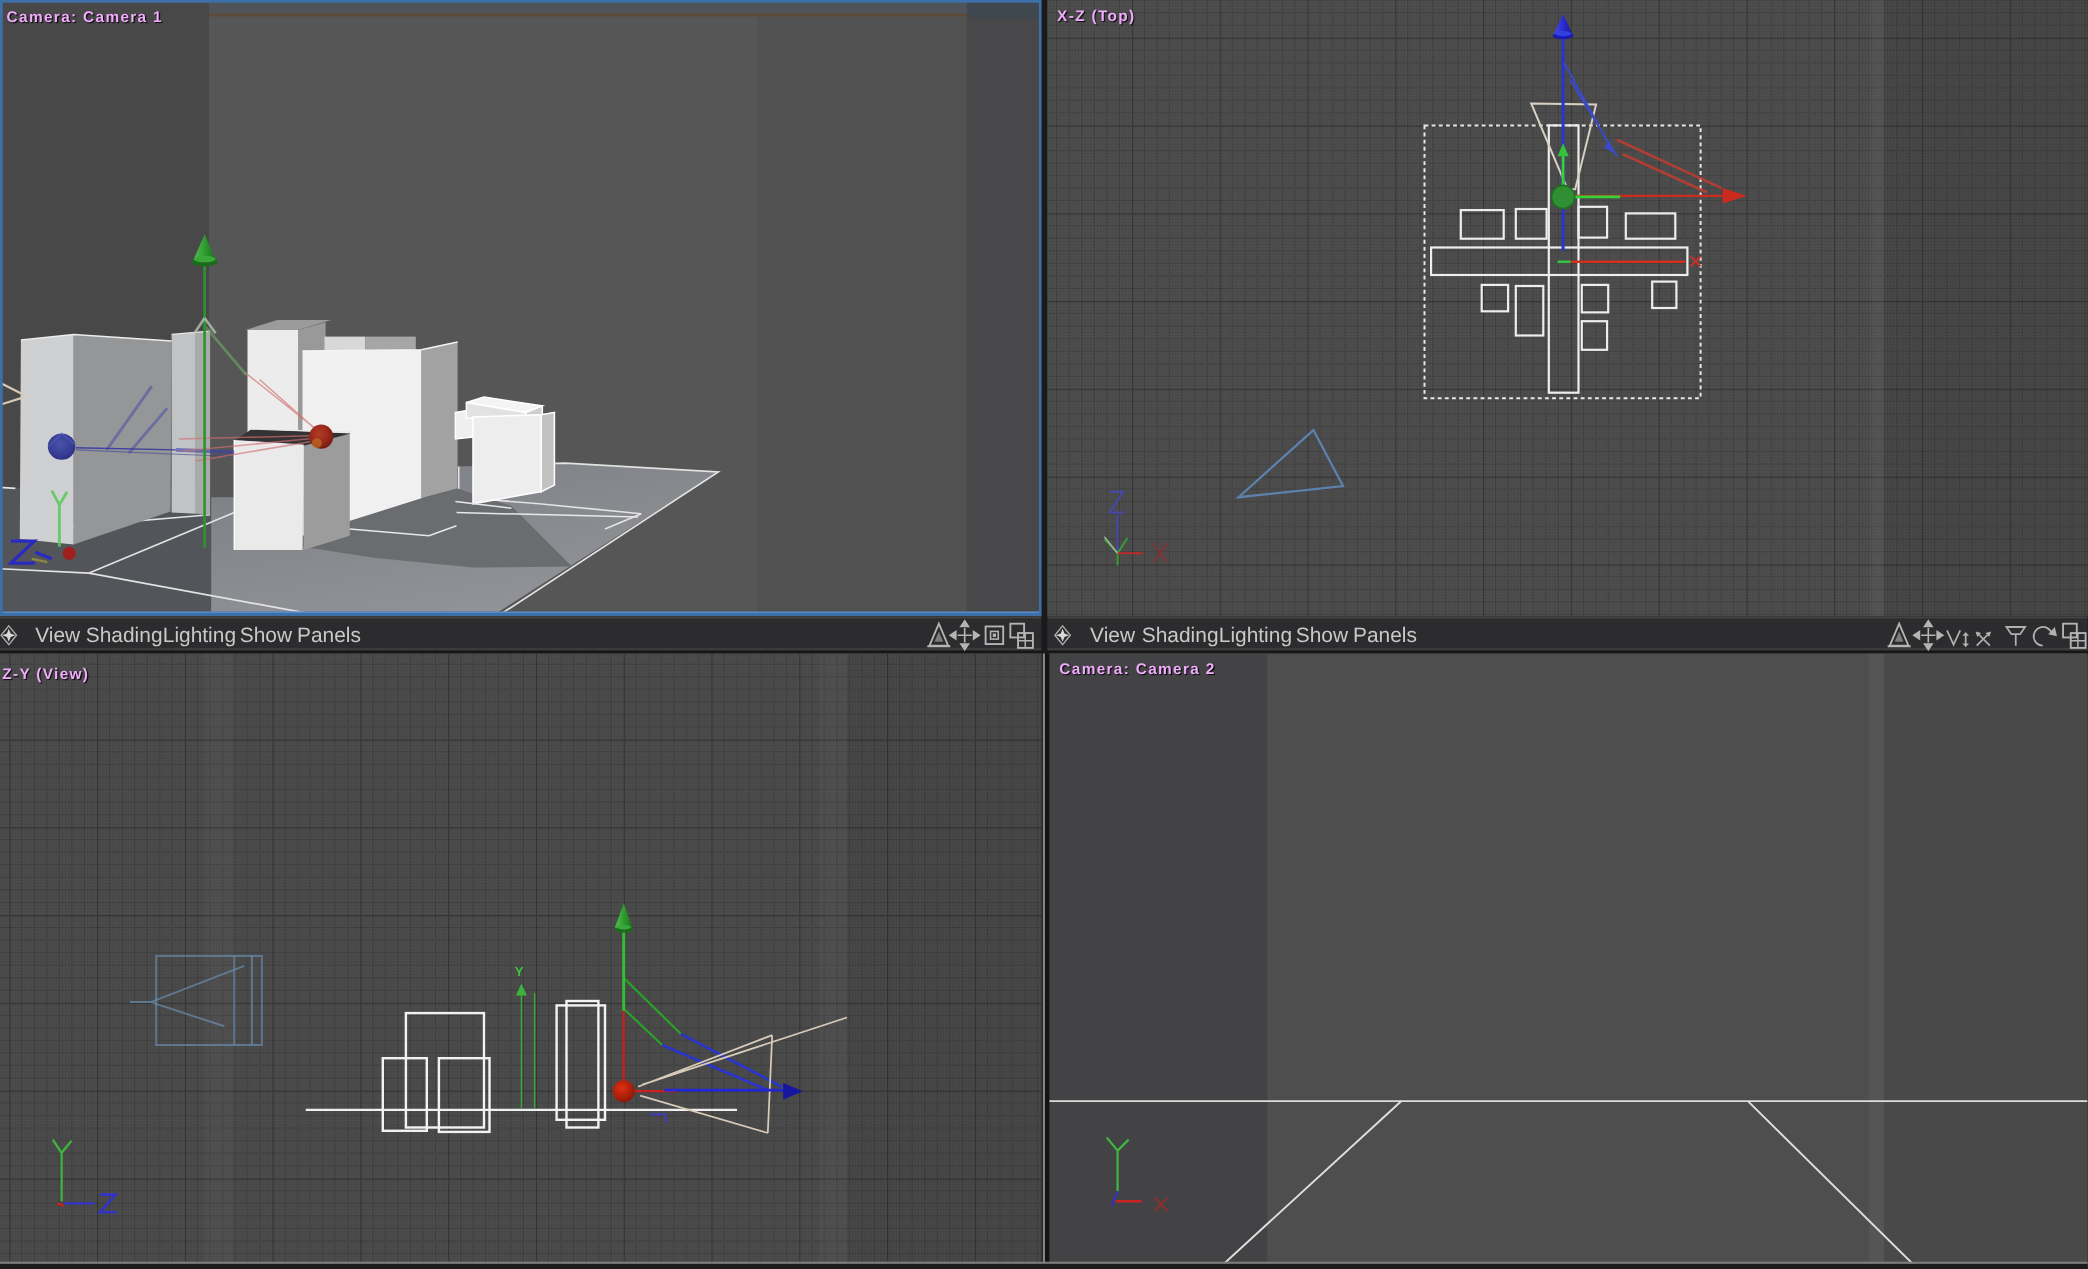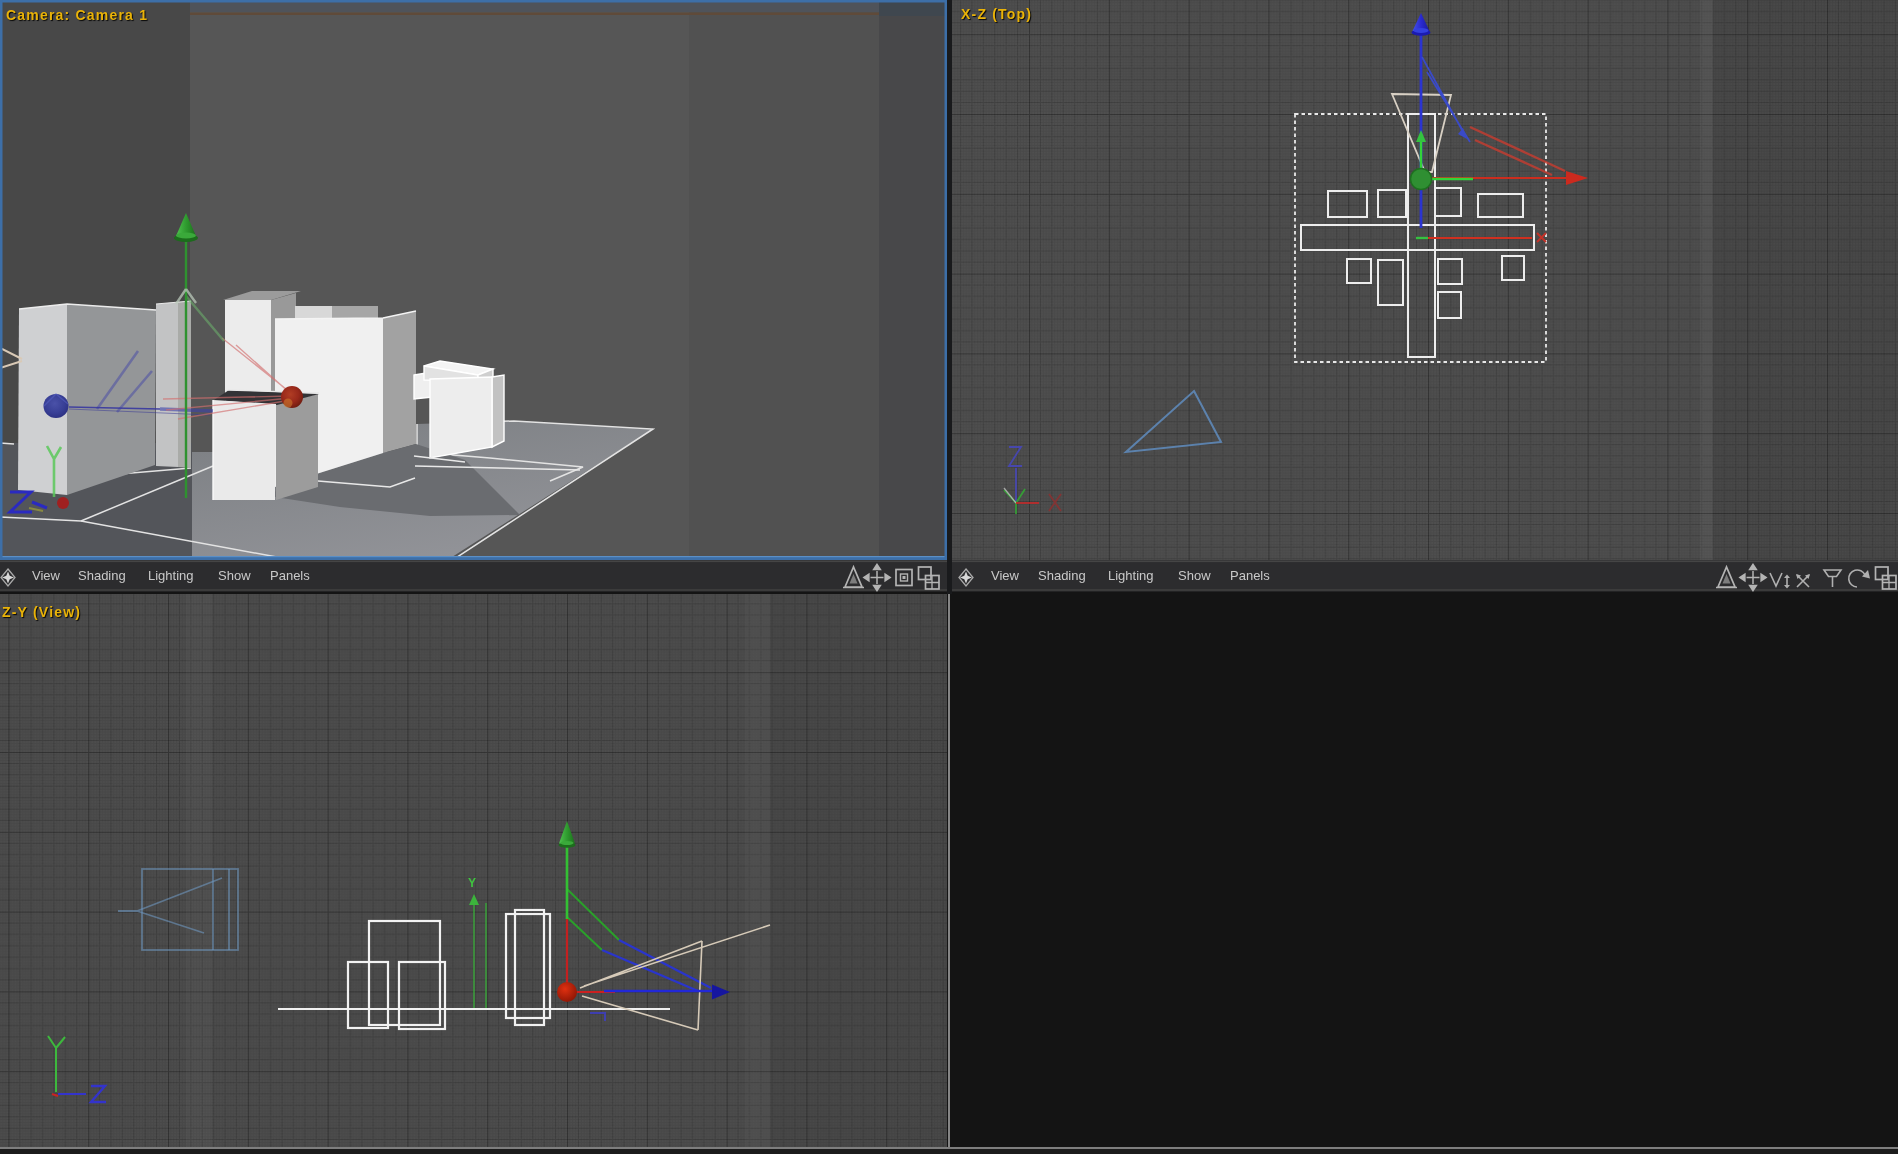--- a/index.html
+++ b/index.html
@@ -1,23 +1,23 @@
 <!DOCTYPE html>
 <html><head>
 <meta charset="utf-8">
 <style>
   html,body{margin:0;padding:0;background:#141414;}
   #stage{position:relative;width:1898px;height:1154px;overflow:hidden;background:#141414;
          font-family:"Liberation Sans", sans-serif;}
   .vp{position:absolute;overflow:hidden;}
   svg{display:block;}
   .label{position:absolute;font-family:"Liberation Sans",sans-serif;font-weight:bold;
-         font-size:14px;letter-spacing:1.2px;color:#eab308;text-shadow:1px 1px 1px rgba(0,0,0,0.9);white-space:pre;}
+         font-size:14px;letter-spacing:1.2px;color:#f0abfc;text-shadow:1px 1px 1px rgba(0,0,0,0.9);white-space:pre;}
   .menubar{position:absolute;height:33px;top:560px;background:#2d2d2d;}
-  .mtext{position:absolute;top:8px;font-size:13px;color:#c9c9c9;white-space:pre;}
+  .mtext{position:absolute;top:8px;font-size:19px;color:#c9c9c9;white-space:pre;}
 </style>
 </head>
 <body>
 <div id="stage">
 
   <div class="vp" style="left:0;top:0;width:947px;height:561px;background:#565656;">
     <svg width="947" height="561" viewBox="0 0 947 561">
       <defs>
         <linearGradient id="cone1" x1="0" y1="0" x2="1" y2="0">
           <stop offset="0%" stop-color="#4fc24f"></stop>
@@ -343,20 +343,37 @@
       <circle cx="567" cy="992" r="10" fill="url(#sph3)"></circle>
 
       <path d="M56,1092 56,1048 M56,1048 48,1036 M56,1048 65,1037" stroke="#3db83d" stroke-width="2" fill="none"></path>
       <path d="M58,1094 86,1094" stroke="#3333cc" stroke-width="2" fill="none"></path>
       <path d="M91,1086 105,1086 91,1102 106,1102" stroke="#3333cc" stroke-width="2.4" fill="none"></path>
       <path d="M52,1094 58,1096" stroke="#cc2222" stroke-width="2" fill="none"></path>
     </svg>
     <div class="label" style="left:2px;top:10px;">Z-Y (View)</div>
   </div>
 
+  <div class="vp" style="left:952px;top:594px;width:946px;height:560px;background:#4e4e4e;">
+    <svg width="946" height="560" viewBox="952 594 946 560">
+      <rect x="952" y="594" width="946" height="560" fill="#4e4e4e"></rect>
+      <rect x="952" y="594" width="200" height="560" fill="#434345"></rect>
+      <rect x="1699" y="594" width="14" height="560" fill="#555557"></rect>
+      <rect x="1713" y="594" width="185" height="560" fill="#494949"></rect>
+
+      <path d="M952,1001 1898,1001" stroke="#dcdcdc" stroke-width="1.6" fill="none"></path>
+      <path d="M1274,1001 1107,1154 M1589,1001 1744,1154" stroke="#dedede" stroke-width="1.8" fill="none"></path>
+
+      <path d="M1016,1083 1016,1046 M1016,1046 1006,1034 M1016,1046 1026,1036" stroke="#3db83d" stroke-width="2" fill="none"></path>
+      <path d="M1016,1083 1011,1096" stroke="#3333bb" stroke-width="2.2" fill="none"></path>
+      <path d="M1014,1092 1038,1092" stroke="#cc2222" stroke-width="2.2" fill="none"></path>
+      <path d="M1050,1089 1061,1101 M1061,1089 1050,1101" stroke="#8a3030" stroke-width="2" fill="none"></path>
+    </svg>
+    <div class="label" style="left:11px;top:6px;">Camera: Camera 2</div>
+  </div>
 
   <div style="position:absolute;left:947px;top:0;width:5px;height:594px;background:#191a1c;"></div>
   <div style="position:absolute;left:947px;top:594px;width:7px;height:560px;background:#141414;"></div>
   <div style="position:absolute;left:947.5px;top:594px;width:2px;height:560px;background:#858585;"></div>
   <div style="position:absolute;left:0;top:1146.5px;width:1898px;height:2.5px;background:#7e7e7e;"></div>
   <div style="position:absolute;left:0;top:1149px;width:1898px;height:5px;background:#1c1c1c;"></div>
 
 </div>
 
 </body></html>

